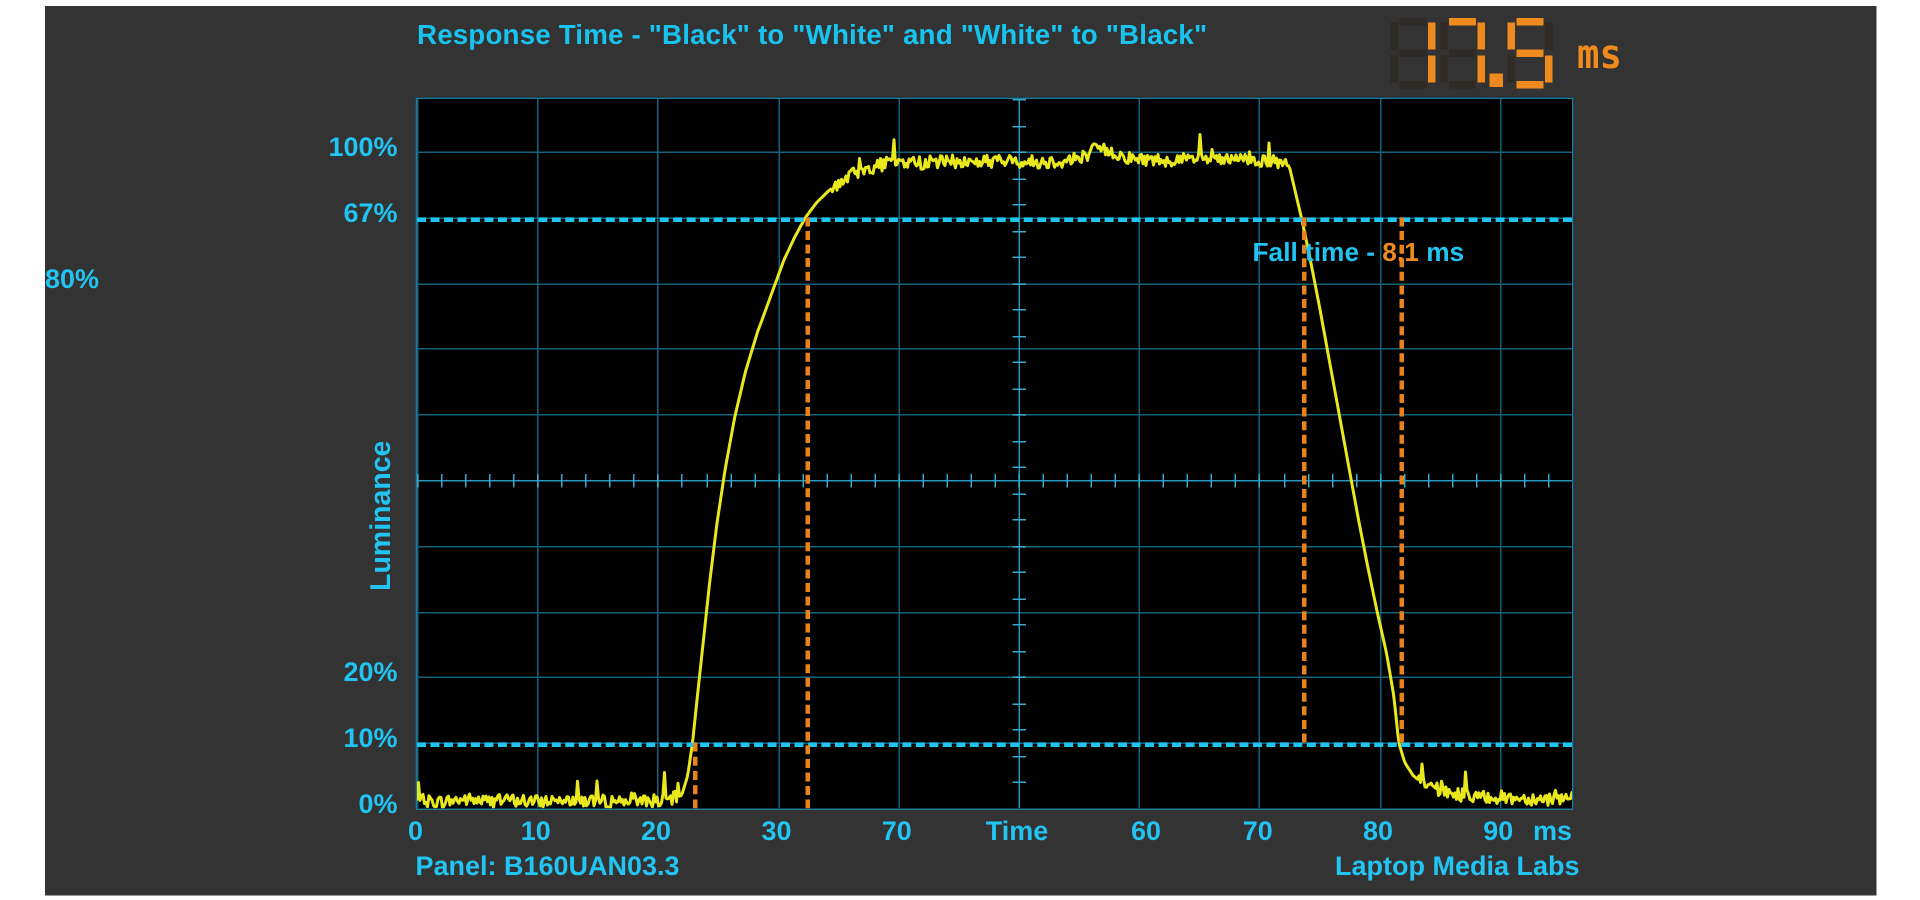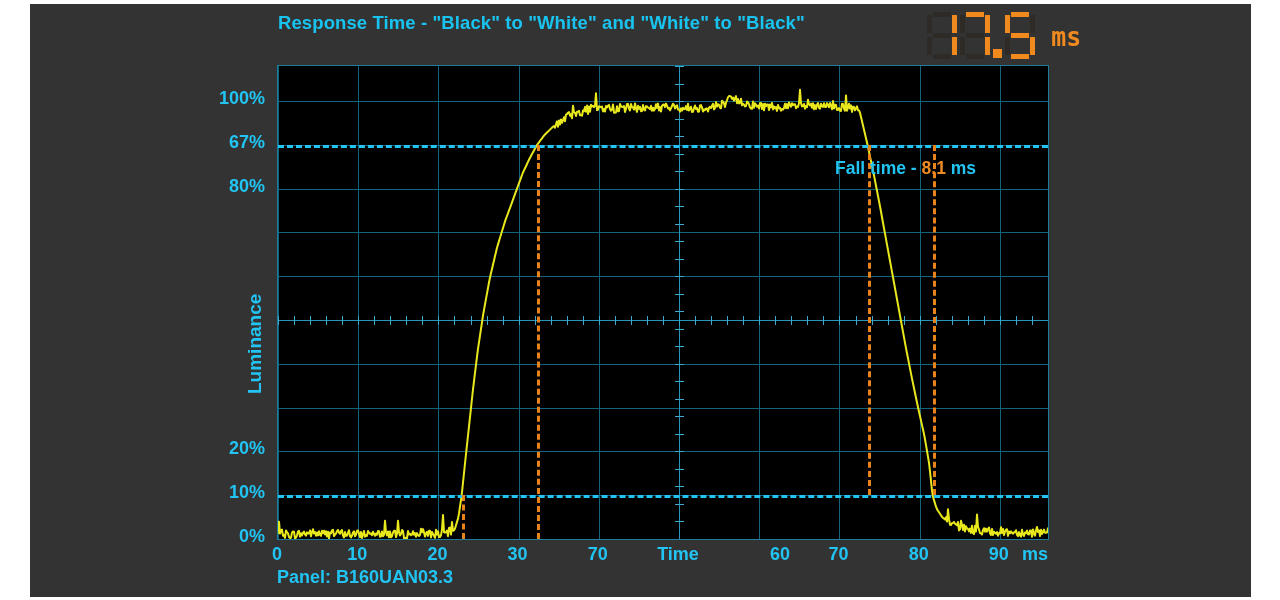--- a/index.html
+++ b/index.html
@@ -319,36 +319,37 @@
       <span class="num">8.1</span>
       <span>ms</span>
     </div>
 
   </div>
 
   <div id="yaxis">
         <div class="axlabel" style="top: 522px; left: 0px; width: 235px; text-align: right;">0%</div>
         <div class="axlabel" style="top: 478.204px; left: 0px; width: 235px; text-align: right;">10%</div>
         <div class="axlabel" style="top: 434.407px; left: 0px; width: 235px; text-align: right;">20%</div>
-        <div class="axlabel" style="top: 171.63px; left: 0px; width: 235px; text-align: right;">80%</div>
+        <div class="axlabel" style="top: 171.63px; left: 0px; width: 235px; ">80%</div>
         <div class="axlabel" style="top: 127.833px; left: 0px; width: 235px; text-align: right;">67%</div>
         <div class="axlabel" style="top: 84.037px; left: 0px; width: 235px; text-align: right;">100%</div>
       </div>
   <div class="ylabel-rot" id="ylabel" style="left:214px; top:390px;">Luminance</div>
 
   <div id="xaxis">
         <div class="axlabel" style="left: 207px; width: 80px; text-align: center; top: 540px;">0</div>
         <div class="axlabel" style="left: 287.208px; width: 80px; text-align: center; top: 540px;">10</div>
         <div class="axlabel" style="left: 367.417px; width: 80px; text-align: center; top: 540px;">20</div>
         <div class="axlabel" style="left: 447.625px; width: 80px; text-align: center; top: 540px;">30</div>
         <div class="axlabel" style="left: 527.833px; width: 80px; text-align: center; top: 540px;">70</div>
         <div class="axlabel" style="left: 608.042px; width: 80px; text-align: center; top: 540px;">Time</div>
-        <div class="axlabel" style="left: 710px; width: 80px; text-align: center; top: 540px;">60</div>
+        <div class="axlabel" style="left: 694px; width: 80px; text-align: center; top: 540px;">60</div>
         <div class="axlabel" style="left: 768.458px; width: 80px; text-align: center; top: 540px;">70</div>
         <div class="axlabel" style="left: 848.667px; width: 80px; text-align: center; top: 540px;">80</div>
         <div class="axlabel" style="left: 928.875px; width: 80px; text-align: center; top: 540px;">90</div>
       </div>
   <div class="axlabel" id="xunit" style="left:992px; top:540px;">ms</div>
 
   <div class="footer" style="left:247px; top:563px;">Panel: B160UAN03.3</div>
+  <div class="footer" style="left:860px; top:563px;">Laptop Media Labs</div>
 
  </div>
 </div>
 
 </body></html>

